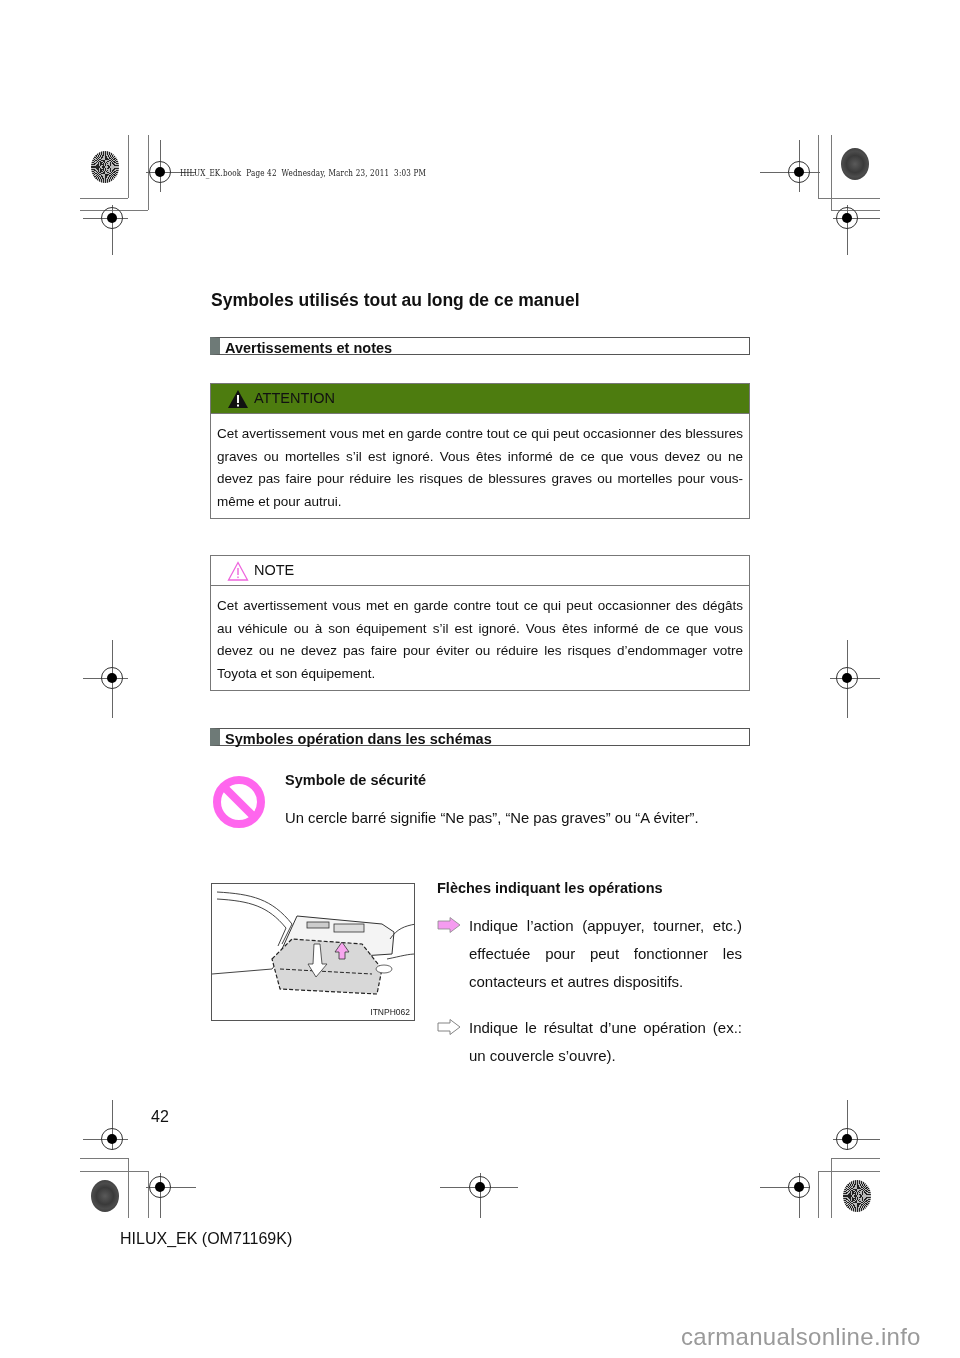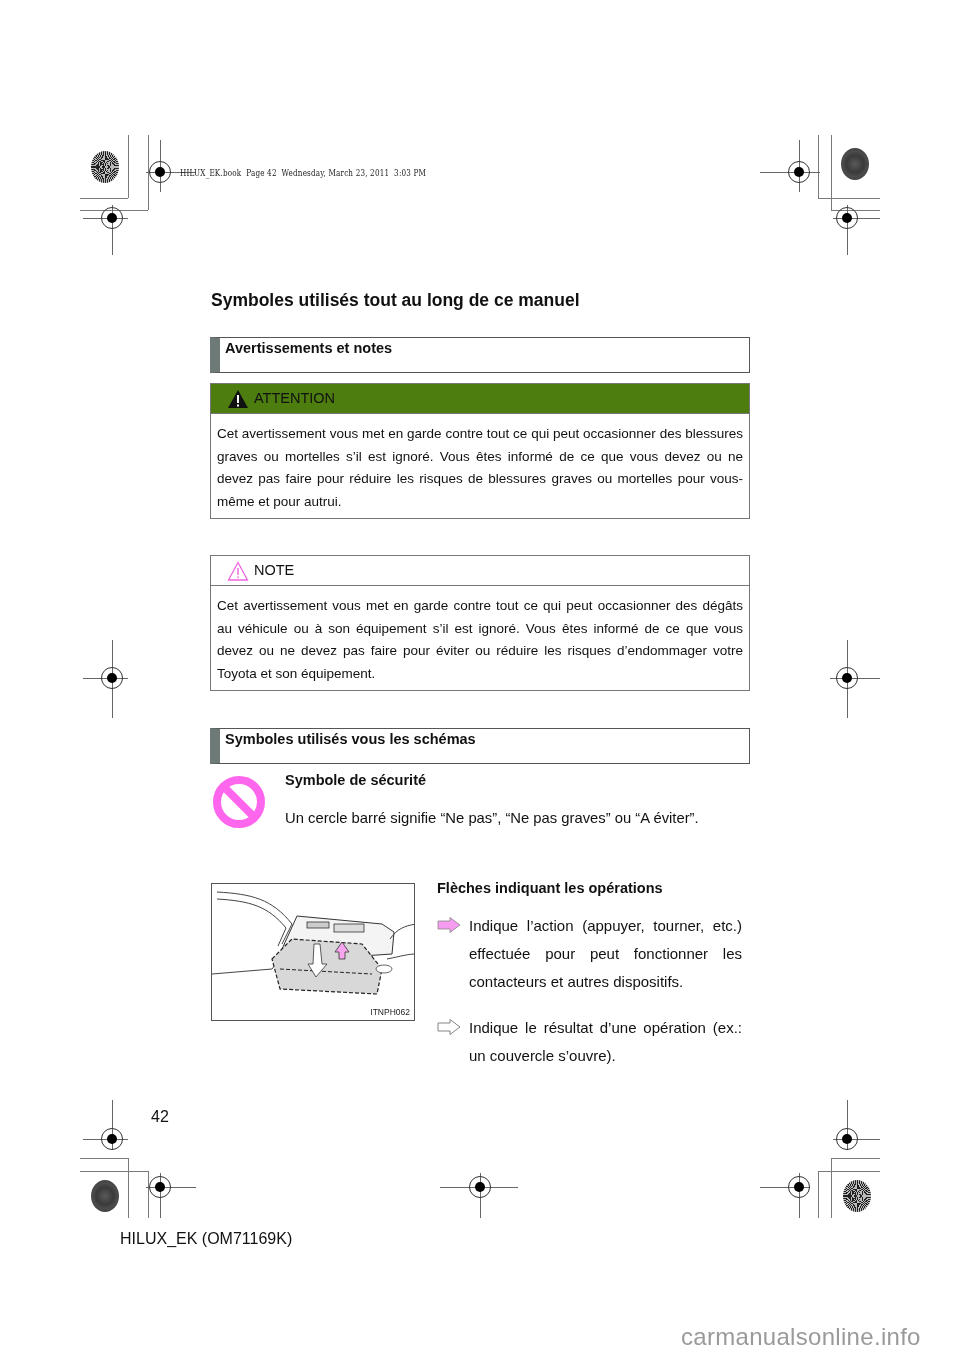--- a/index.html
+++ b/index.html
@@ -16,21 +16,21 @@
     .starburst { position: absolute; width: 28px; height: 32px; border-radius: 50%;
       background: repeating-conic-gradient(#222 0deg 4deg, #bbb 4deg 8deg); }
     .dark-disc { position: absolute; width: 28px; height: 32px; border-radius: 50%;
       background: radial-gradient(circle, #5a5a5a 0%, #3a3a3a 40%, #4c4c4c 60%, #2e2e2e 100%); }
 
     .book-meta { position: absolute; left: 180px; top: 168px; font-family: "DejaVu Serif", serif;
       font-size: 8.5px; letter-spacing: 0.2px; color: #222; white-space: pre; transform: scaleX(0.85); transform-origin: left; }
 
     .page-title { position: absolute; left: 211px; top: 290px; font-size: 17.5px; font-weight: bold; color: #111; }
 
-    .section-bar { position: absolute; left: 210px; width: 540px; height: 36px; border: 1px solid #555; box-sizing: border-box;
+    .section-bar { position: absolute; left: 210px; width: 540px; height: 18px; border: 1px solid #555; box-sizing: border-box;
       border-left: 10px solid #6e7a77; background: #fff; }
     .section-bar span { position: absolute; left: 5px; top: 2px; font-size: 14.5px; font-weight: bold; }
 
     .callout { position: absolute; left: 210px; width: 540px; border: 1px solid #777; box-sizing: border-box; background: #fff; }
     .callout-head { height: 30px; border-bottom: 1px solid #777; position: relative; box-sizing: border-box; }
     .callout-head.pink { background: #4d7c0f; }
     .callout-head .title { position: absolute; left: 43px; top: 6px; font-size: 14.5px; }
     .callout-head svg { position: absolute; left: 16px; top: 5px; }
     .callout-body { padding: 9px 6px 0 6px; font-size: 13.5px; line-height: 22.5px; text-align: justify; }
 
@@ -140,21 +140,21 @@
       <polygon points="11,1.5 20.5,19 1.5,19" fill="none" stroke="#ee66dd" stroke-width="1.3"></polygon>
       <rect x="10.3" y="7" width="1.4" height="7" fill="#ee66dd"></rect>
       <rect x="10.3" y="15.5" width="1.4" height="1.6" fill="#ee66dd"></rect>
     </svg>
     <span class="title">NOTE</span>
   </div>
   <div class="callout-body">Cet avertissement vous met en garde contre tout ce qui peut occasionner des dégâts au véhicule ou à son équipement s’il est ignoré. Vous êtes informé de ce que vous devez ou ne devez pas faire pour éviter ou réduire les risques d’endommager votre Toyota et son équipement.</div>
 </div>
 
 <div class="section-bar" style="top:728px;">
-  <span>Symboles utilisés vous les schémas</span>
+  <span>Symboles opération dans les schémas</span>
 </div>
 
 <svg class="safety-icon" width="54" height="54" viewBox="0 0 54 54">
   <circle cx="27" cy="27" r="22" fill="none" stroke="#ff66ee" stroke-width="8"></circle>
   <line x1="12" y1="12" x2="42" y2="42" stroke="#ff66ee" stroke-width="8"></line>
 </svg>
 <div class="sub-title" style="left:285px; top:772px;">Symbole de sécurité</div>
 <div class="body-text" style="left:285px; top:804px;">Un cercle barré signifie “Ne pas”, “Ne pas graves” ou “A éviter”.</div>
 
 <div class="figure">

